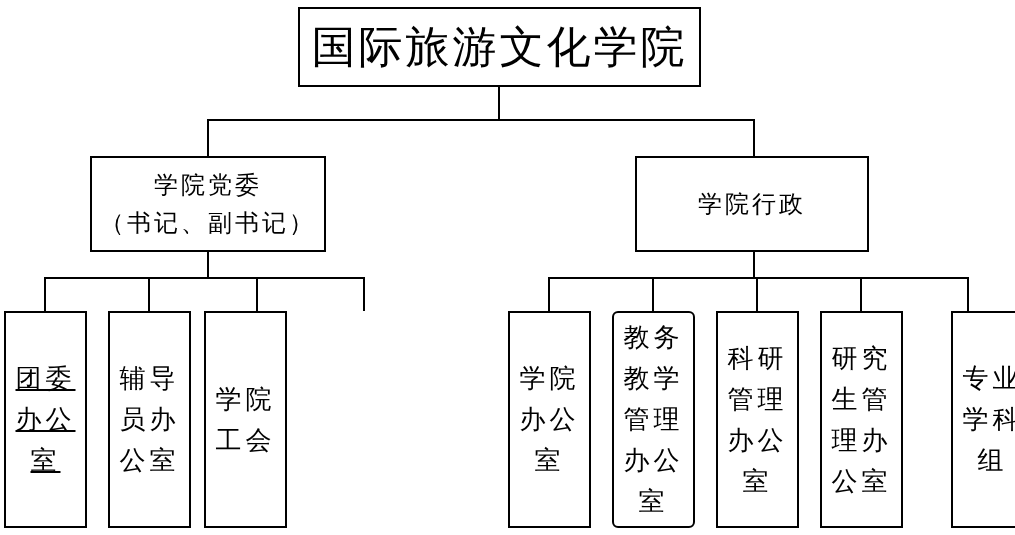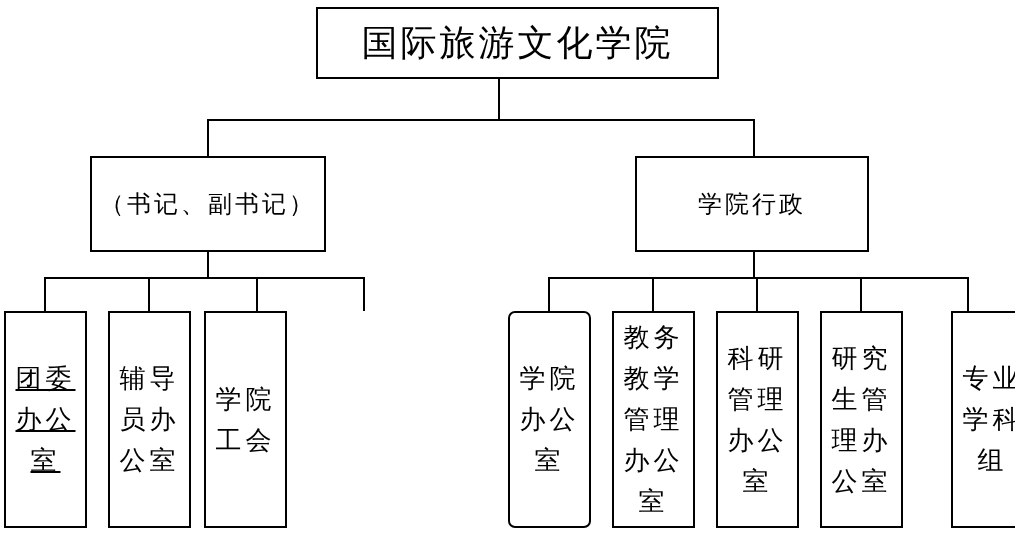--- a/index.html
+++ b/index.html
@@ -22,22 +22,22 @@
     border: 2px solid #000000;
     background: #ffffff;
     display: flex;
     flex-direction: column;
     align-items: center;
     justify-content: center;
     text-align: center;
     color: #000000;
   }
   .node-root {
-    left: 316px; top: 7px; width: 403px; height: 72px;
-    font-size: 36px;
+    left: 298px; top: 7px; width: 403px; height: 80px;
+    font-size: 44px;
     letter-spacing: 3px;
     white-space: nowrap;
   }
   .node-branch {
     top: 156px; height: 96px;
     font-size: 24px;
     letter-spacing: 3px;
     line-height: 38px;
     white-space: nowrap;
   }
@@ -81,40 +81,41 @@
   <div class="vline" style="left:652px; top:277px; height:34px;"></div>
   <div class="vline" style="left:756px; top:277px; height:34px;"></div>
   <div class="vline" style="left:860px; top:277px; height:34px;"></div>
   <div class="vline" style="left:967px; top:277px; height:34px;"></div>
 
   <div class="node node-root">
     <span>国际旅游文化学院</span>
   </div>
 
   <div class="node node-branch node-branch-left">
+    <div>学院党委</div>
     <div>（书记、副书记）</div>
   </div>
   <div class="node node-branch node-branch-right">
     <div>学院行政</div>
   </div>
 
   <div class="node node-leaf" style="left:4px;text-decoration:underline;">
     <span class="leaf-label">团委办公室</span>
   </div>
   <div class="node node-leaf" style="left:108px;">
     <span class="leaf-label">辅导员办公室</span>
   </div>
   <div class="node node-leaf" style="left:204px;align-items:flex-end;">
     <span class="leaf-label">学院工会</span>
   </div>
 
-  <div class="node node-leaf" style="left:508px;border-radius:7px;">
+  <div class="node node-leaf" style="left:508px;">
     <span class="leaf-label">学院办公室</span>
   </div>
-  <div class="node node-leaf" style="left:612px;">
+  <div class="node node-leaf" style="left:612px;border-radius:6px;">
     <span class="leaf-label">教务教学管理办公室</span>
   </div>
   <div class="node node-leaf" style="left:716px;">
     <span class="leaf-label">科研管理办公室</span>
   </div>
   <div class="node node-leaf" style="left:820px;font-family:Liberation Serif, serif;">
     <span class="leaf-label">研究生管理办公室</span>
   </div>
   <div class="node node-leaf" style="left:951px;">
     <span class="leaf-label">专业学科组</span>

